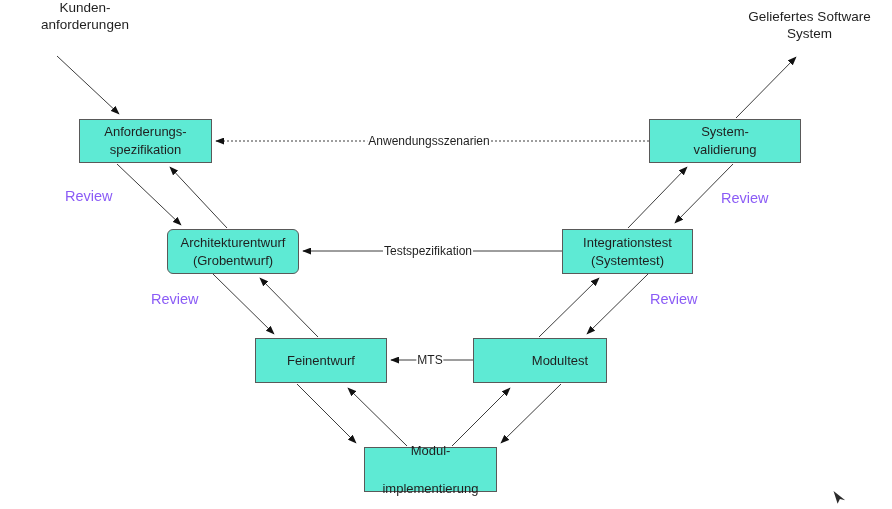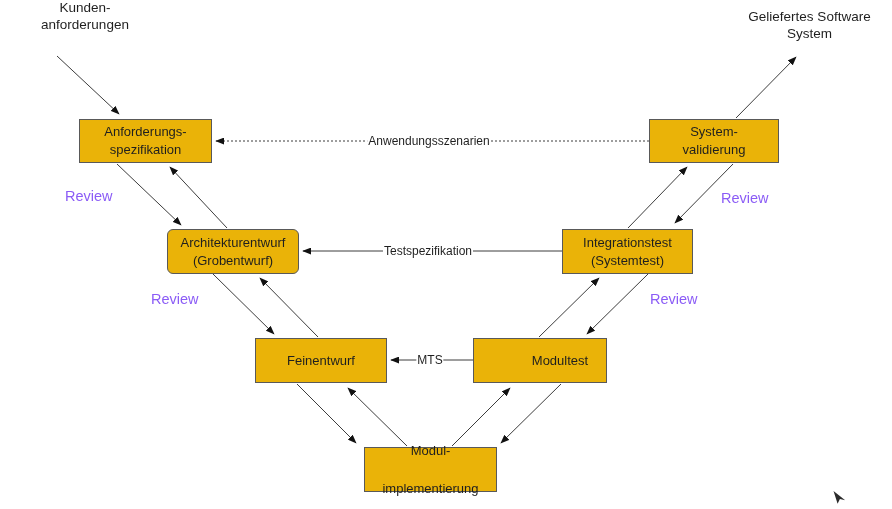--- a/index.html
+++ b/index.html
@@ -28,21 +28,21 @@
     stroke-width: 1;
     fill: none;
   }
   .edges-svg line.dashed {
     stroke-dasharray: 2,2;
   }
   .node {
     position: absolute;
     box-sizing: border-box;
     border: 1px solid #595959;
-    background: #eab308;
+    background: #5eead4;
     display: flex;
     flex-direction: column;
     align-items: center;
     justify-content: center;
     text-align: center;
     font-size: 13px;
     line-height: 1.35;
     color: #1f1f1f;
   }
   .node span { display: block; white-space: nowrap; }
@@ -112,21 +112,21 @@
   </div>
   <div class="float-text" style="left:741px; top:9px; width:137px;">
     <span>Geliefertes Software</span>
     <span>System</span>
   </div>
 
   <div class="node" style="left:79px; top:119px; width:133px; height:44px;">
     <span>Anforderungs-</span>
     <span>spezifikation</span>
   </div>
-  <div class="node" style="left:649px; top:119px; width:130px; height:44px;">
+  <div class="node" style="left:649px; top:119px; width:152px; height:44px;">
     <span>System-</span>
     <span>validierung</span>
   </div>
   <div class="node" style="left:167px; top:229px; width:132px; height:45px;border-radius:6px;">
     <span>Architekturentwurf</span>
     <span>(Grobentwurf)</span>
   </div>
   <div class="node" style="left:562px; top:229px; width:131px; height:45px;">
     <span>Integrationstest</span>
     <span>(Systemtest)</span>

